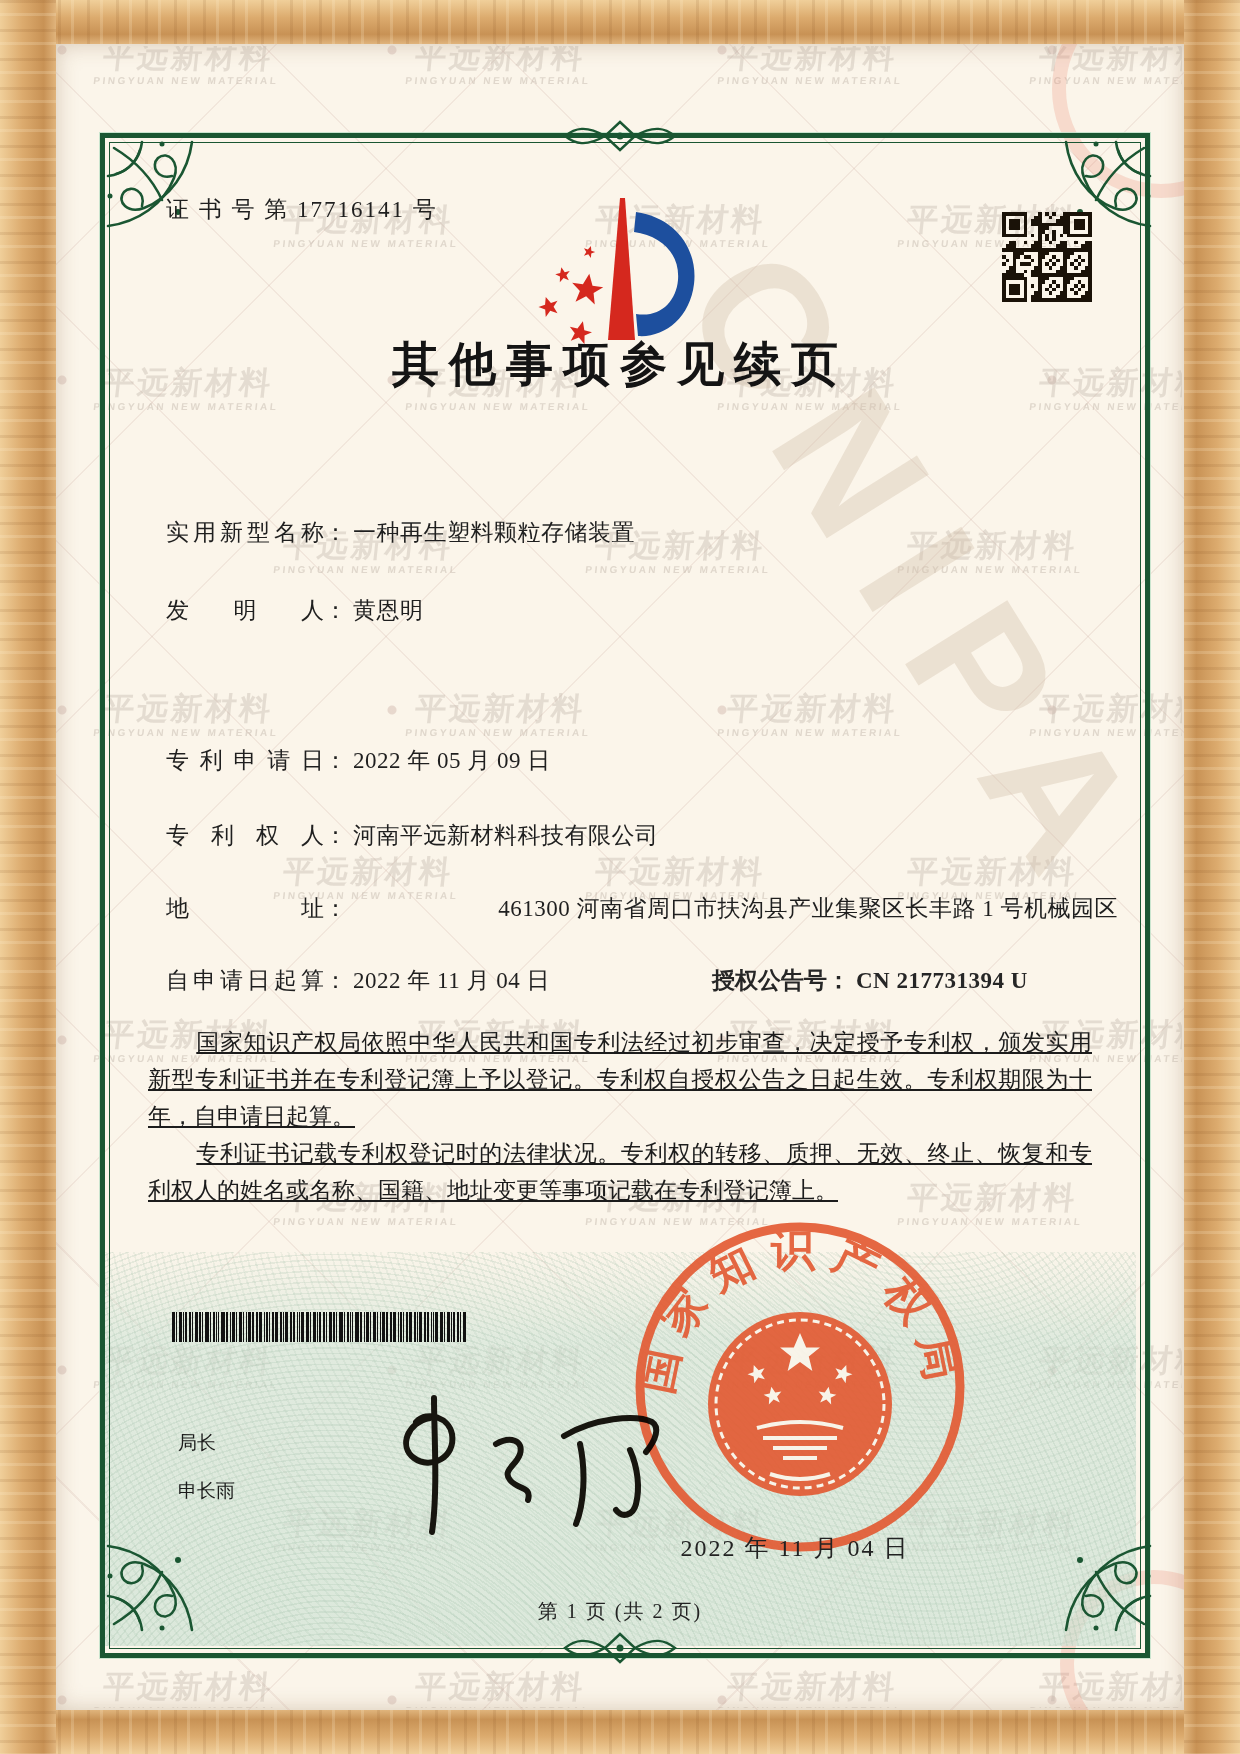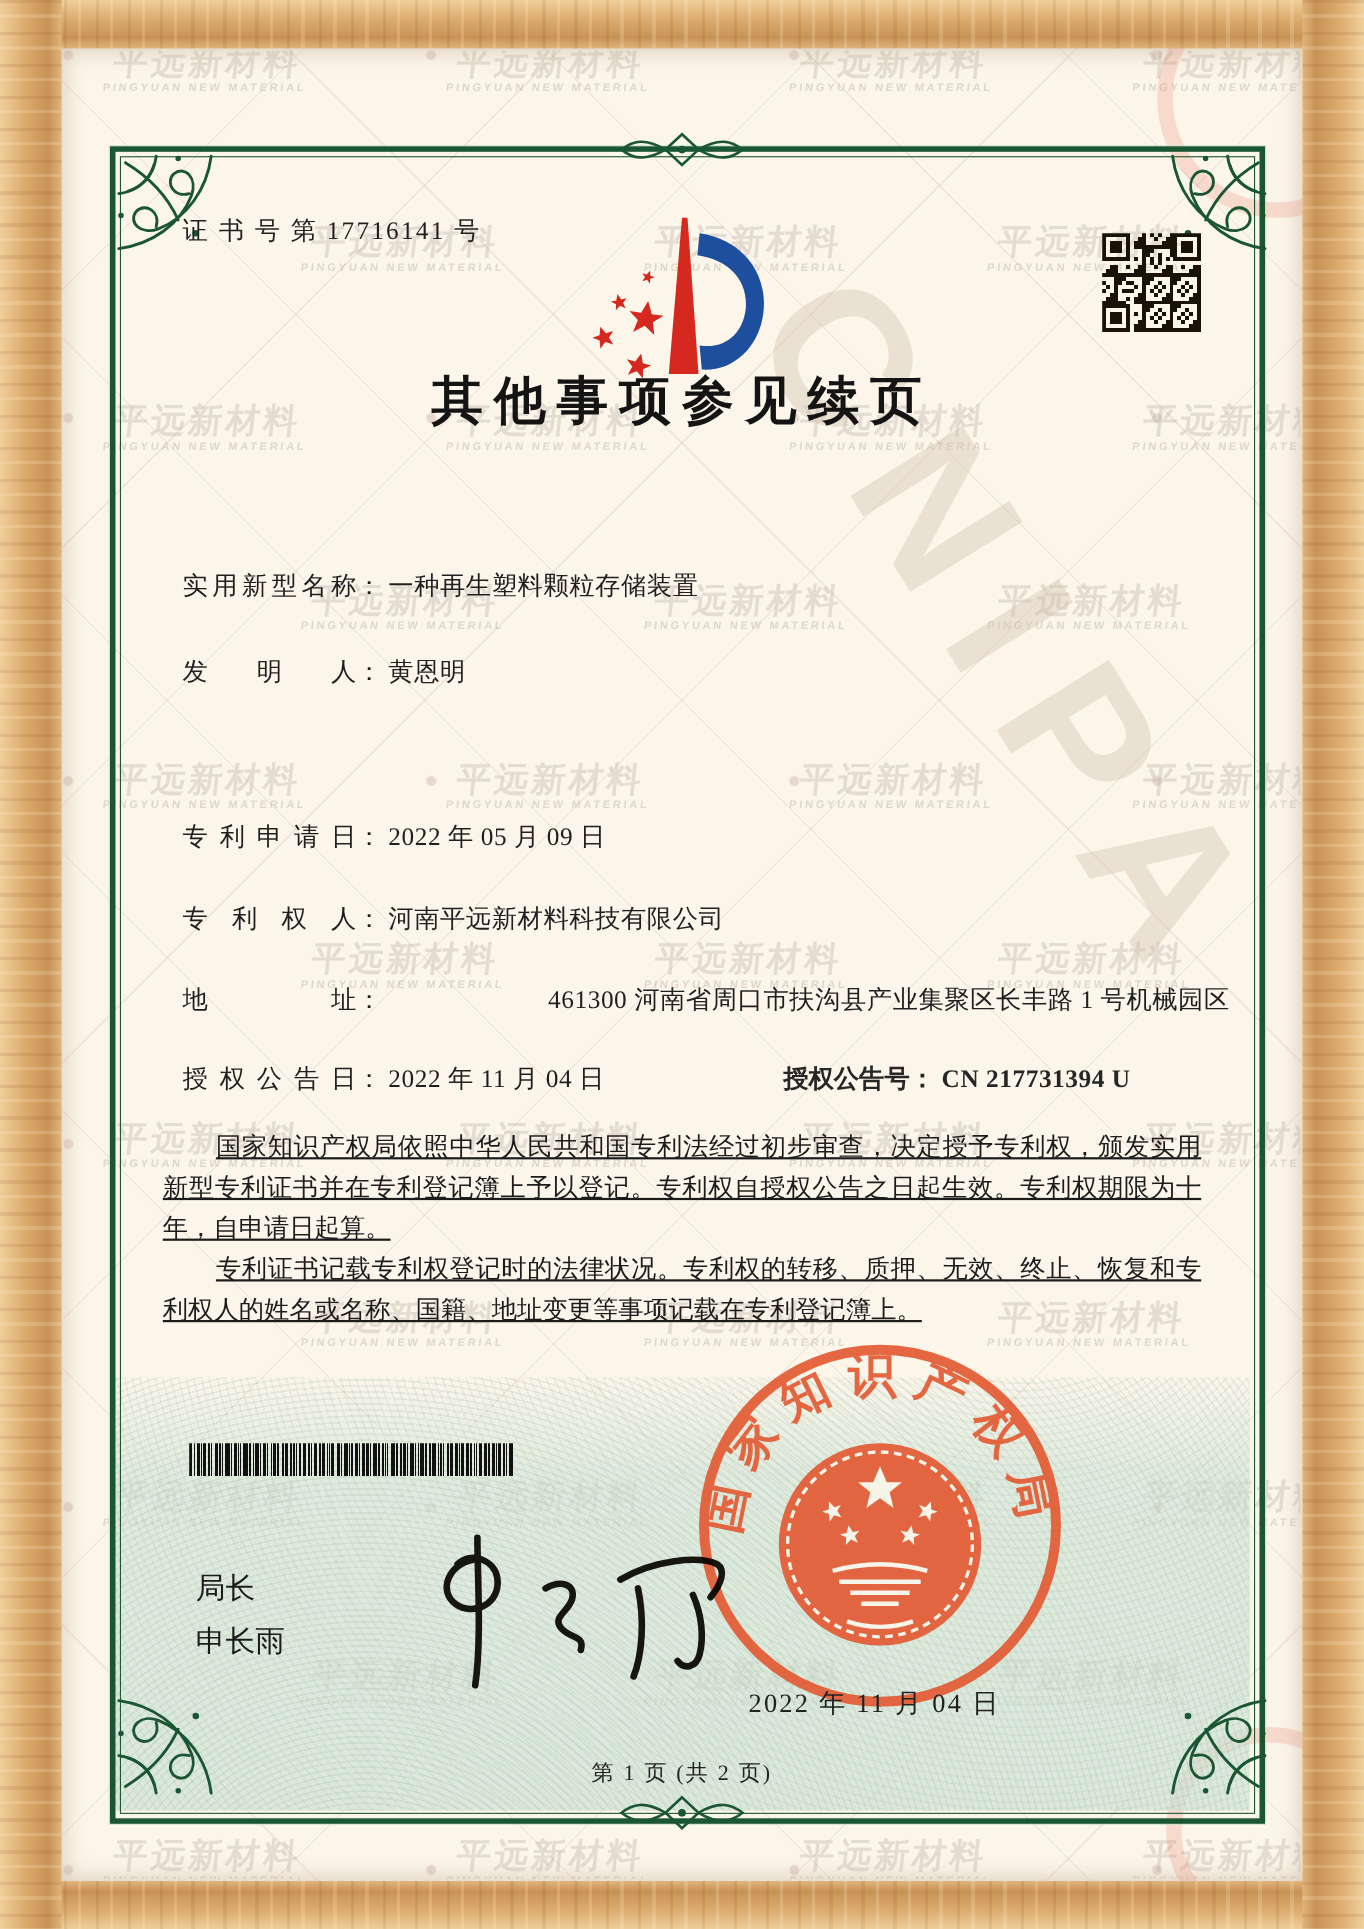--- a/index.html
+++ b/index.html
@@ -69,22 +69,22 @@
   .fcolon{margin-right:6px;}
   .fvalue{letter-spacing:.5px;}
   .f0{top:516px;} .f1{top:594px;} .f2{top:669px;} .f3{top:744px;} .f4{top:819px;}
   .addr{top:892px;display:flex;width:952px;white-space:normal;}
   .addr .flabel{flex:0 0 158px;} .addr .fcolon{flex:none;} .addr .fvalue{flex:1;text-align:right;}
   .grant-left{top:964px;} .grant-right{position:absolute;left:712px;top:964px;font-size:23px;line-height:34px;white-space:nowrap;font-weight:bold;}
   .paras{position:absolute;left:148px;top:1024px;width:944px;font-size:23px;line-height:37px;
     text-align:justify;color:#1c1c1c;}
   .paras p{margin:0;text-indent:2.1em;text-decoration:underline;}
   .barcode{position:absolute;left:172px;top:1312px;}
-  .commissioner{position:absolute;left:178px;top:1420px;font-family:Liberation Serif, serif;
-    font-size:27px;color:#1a1a1a;line-height:48px;}
+  .commissioner{position:absolute;left:178px;top:1420px;font-family:Liberation Mono, monospace;
+    font-size:19px;color:#1a1a1a;line-height:48px;}
   .sig{position:absolute;left:368px;top:1392px;}
   .seal{position:absolute;left:625px;top:1212px;opacity:.9;mix-blend-mode:multiply;}
   .seal-date{position:absolute;left:615px;top:1532px;width:360px;text-align:center;z-index:8;
     font-size:24px;letter-spacing:2px;color:#222;}
   .page-num{position:absolute;left:100px;top:1598px;width:1040px;text-align:center;font-size:20px;color:#222;letter-spacing:2px;}
   .foot-note{position:absolute;left:100px;top:1720px;width:1040px;text-align:center;font-size:22px;letter-spacing:4px;color:#1c1c1c;z-index:7;}
 </style>
 </head>
 <body>
 
@@ -690,21 +690,21 @@
     </div>
     <div class="frow f4">
       <span class="flabel">专利权人</span><span class="fcolon">：</span><span class="fvalue">河南平远新材料科技有限公司</span>
     </div>
     <div class="frow addr">
       <span class="flabel">地址</span>
         <span class="fcolon">：</span>
         <span class="fvalue">461300 河南省周口市扶沟县产业集聚区长丰路 1 号机械园区</span>
     </div>
     <div class="frow grant-left">
-      <span class="flabel">授权公告日</span><span class="fcolon">：</span><span class="fvalue">2022 年 11 月 04 日</span>
+      <span class="flabel">自申请日起算</span><span class="fcolon">：</span><span class="fvalue">2022 年 11 月 04 日</span>
     </div>
     <div class="grant-right">
       <span>授权公告号</span><span class="fcolon">：</span><span class="fvalue">CN 217731394 U</span>
     </div>
 
     <div class="paras">
       <p>国家知识产权局依照中华人民共和国专利法经过初步审查，决定授予专利权，颁发实用新型专利证书并在专利登记簿上予以登记。专利权自授权公告之日起生效。专利权期限为十年，自申请日起算。</p>
       <p>专利证书记载专利权登记时的法律状况。专利权的转移、质押、无效、终止、恢复和专利权人的姓名或名称、国籍、地址变更等事项记载在专利登记簿上。</p>
     </div>
 

